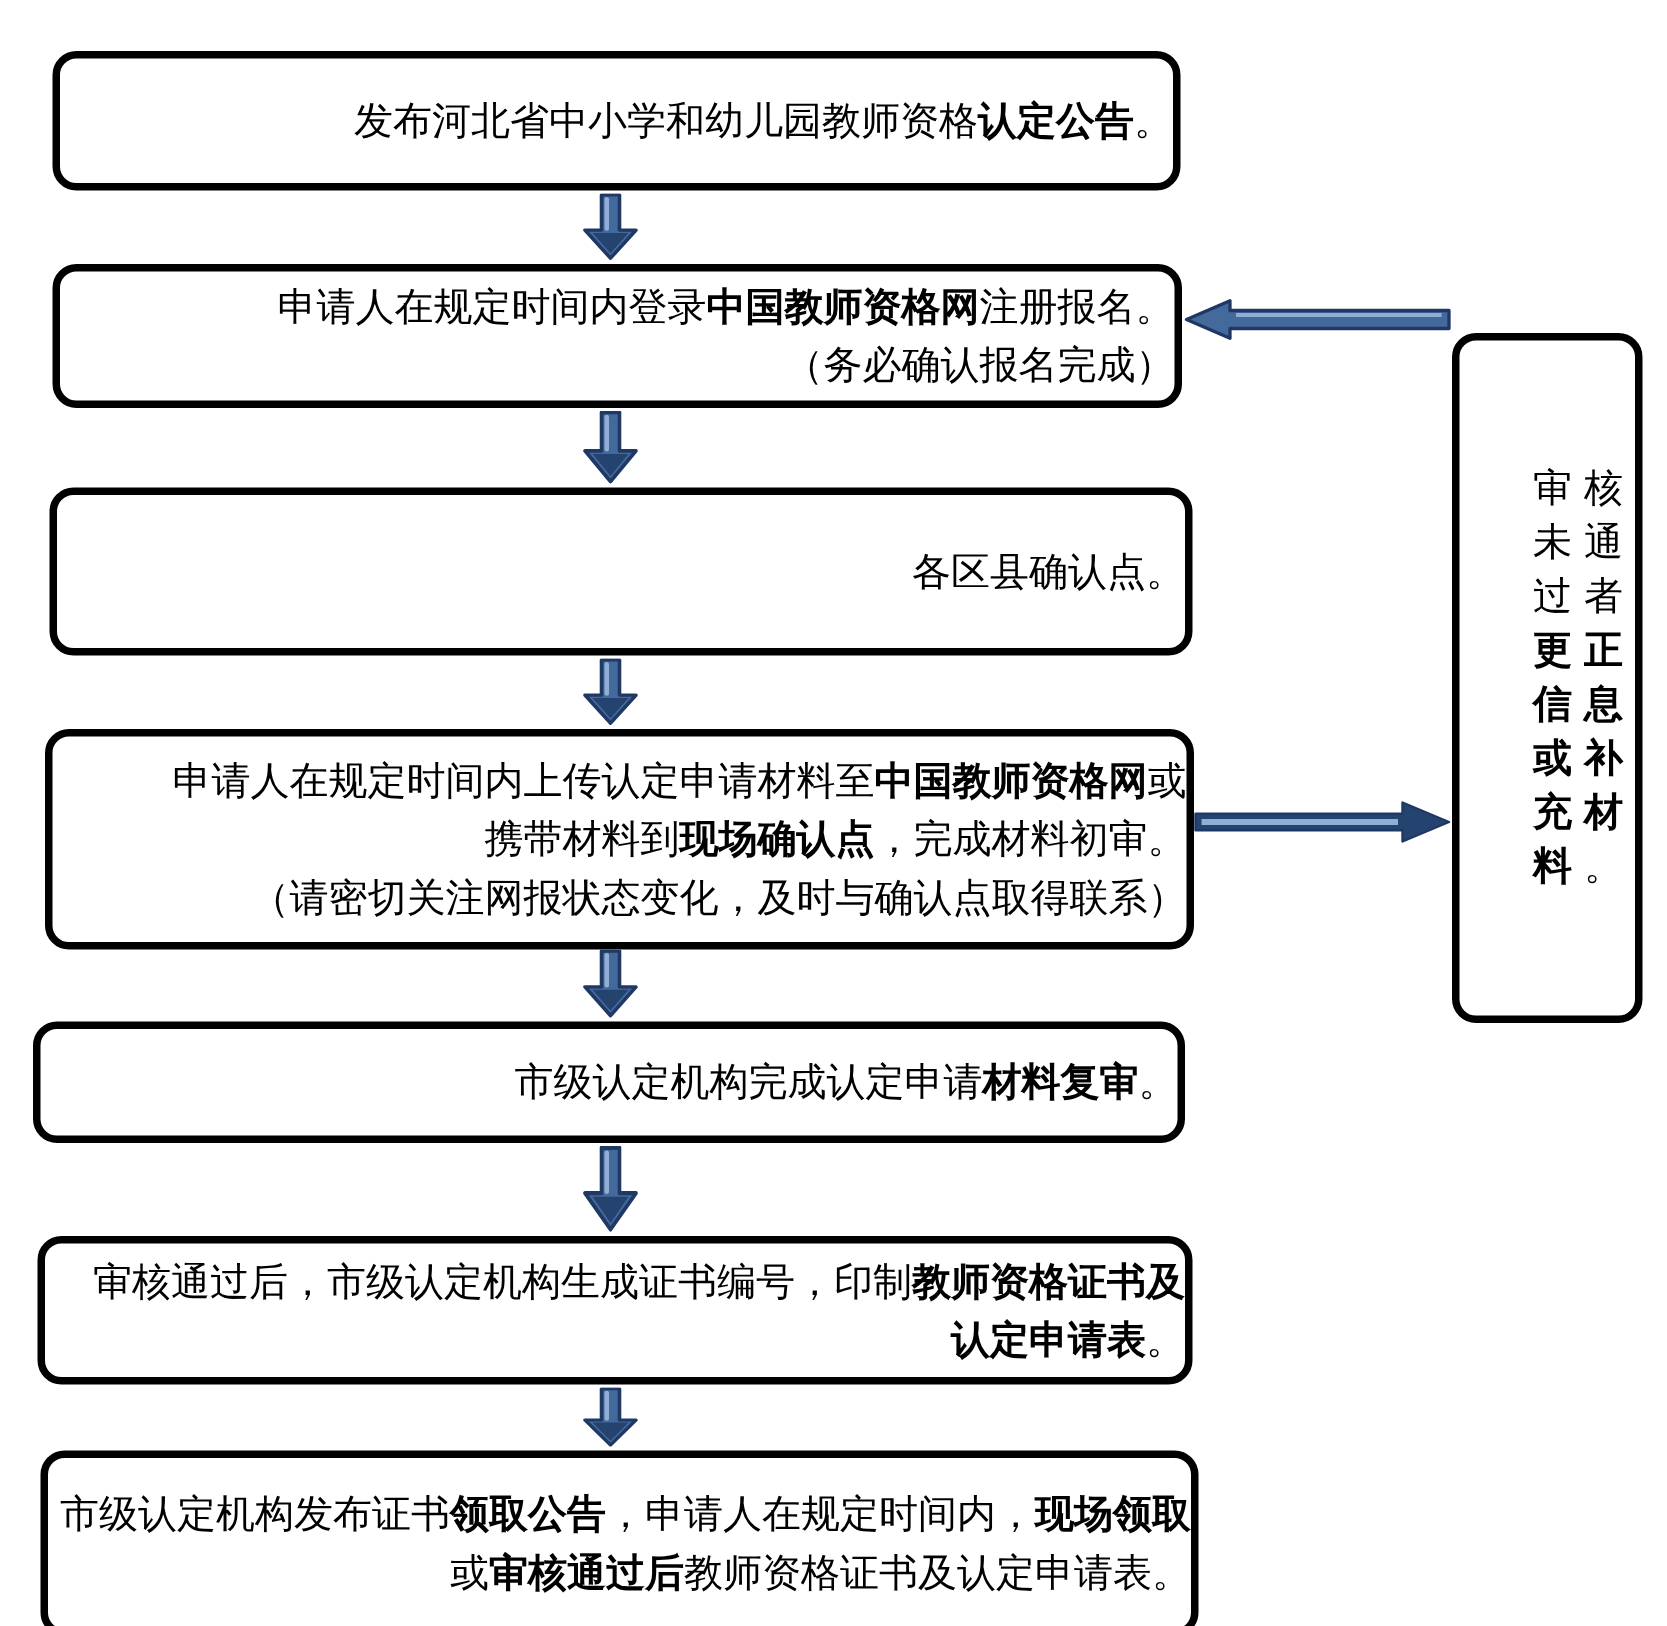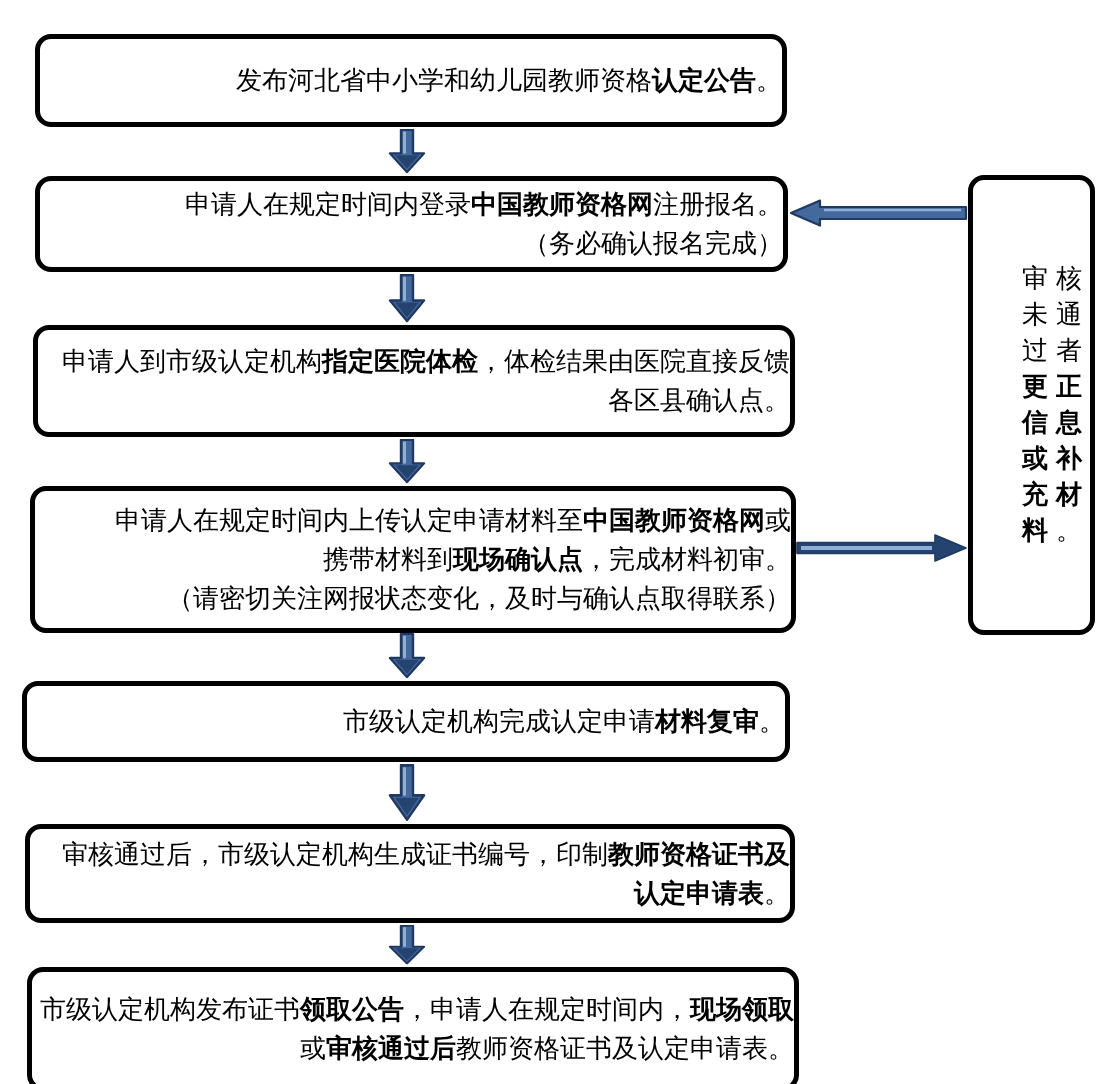--- a/index.html
+++ b/index.html
@@ -13,21 +13,21 @@
   .box{
     position:absolute;box-sizing:border-box;
     background:var(--background,#fff);
     border:5px solid var(--box-border,#000);
     border-radius:16px;
     display:flex;flex-direction:column;justify-content:center;align-items:center;
     text-align:center;font-size:26px;line-height:39px;
   }
   .box .line{width:100%;text-align:right;}
   .box b{font-weight:700;}
-  .side-box{line-height:36px;}
+  .side-box{line-height:36px;margin-top:47px;}
   .side-box .line{letter-spacing:8px;}
   .arrow{position:absolute;display:block;}
 </style>
 </head>
 <body>
 
 <div class="canvas">
 
   <svg width="0" height="0" style="position:absolute" aria-hidden="true">
     <defs>
@@ -50,21 +50,20 @@
   <div class="box" style="left:35px;top:34px;width:752px;height:93px">
     <div class="line"><span>发布河北省中小学和幼儿园教师资格</span><b>认定公告</b><span>。</span></div>
   </div>
 
   <div class="box" style="left:35px;top:176px;width:753px;height:96px">
     <div class="line"><span>申请人在规定时间内登录</span><b>中国教师资格网</b><span>注册报名。</span></div>
     <div class="line"><span>（务必确认报名完成）</span></div>
   </div>
 
   <div class="box" style="left:33px;top:325px;width:762px;height:112px">
-    <div class="line"><span>申请人到市级认定机构</span><b>指定医院体检</b><span>，体检结果由医院直接反馈</span></div>
     <div class="line"><span>各区县确认点。</span></div>
   </div>
 
   <div class="box" style="left:30px;top:486px;width:766px;height:147px">
     <div class="line"><span>申请人在规定时间内上传认定申请材料至</span><b>中国教师资格网</b><span>或</span></div>
     <div class="line"><span>携带材料到</span><b>现场确认点</b><span>，完成材料初审。</span></div>
     <div class="line"><span>（请密切关注网报状态变化，及时与确认点取得联系）</span></div>
   </div>
 
   <div class="box" style="left:22px;top:681px;width:768px;height:81px">

